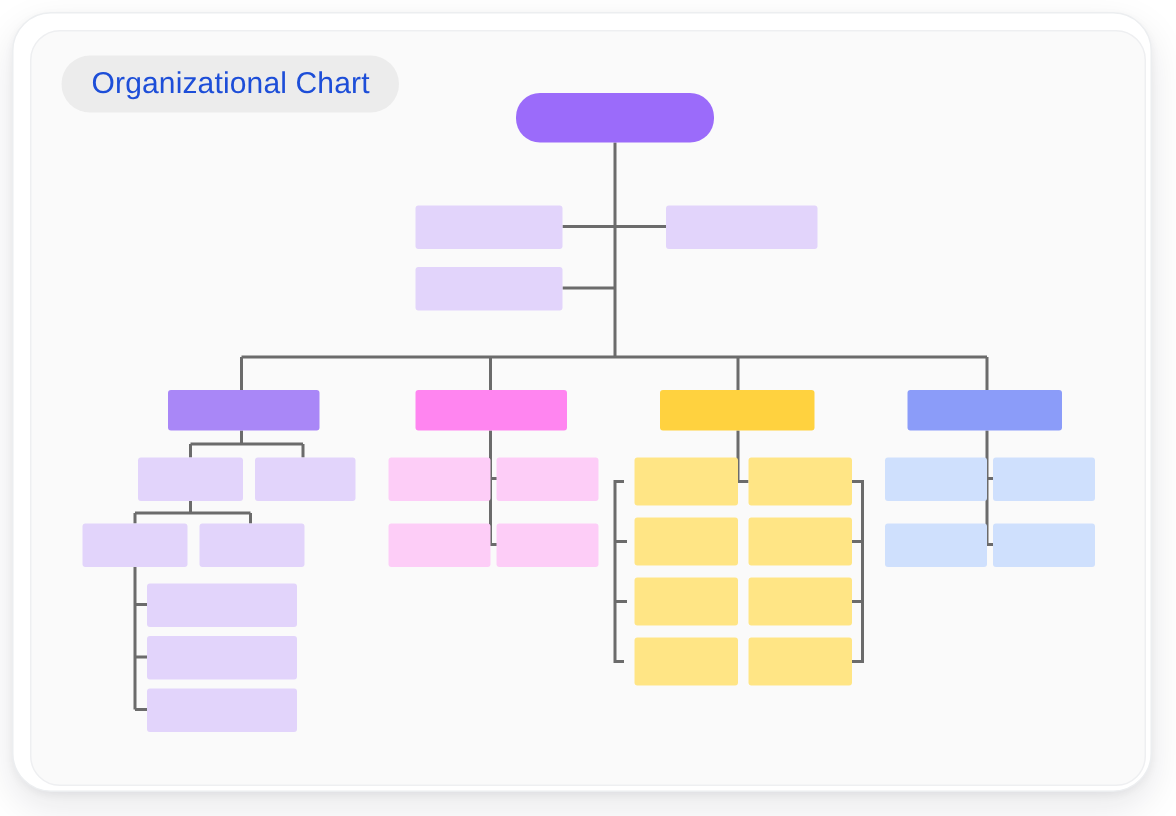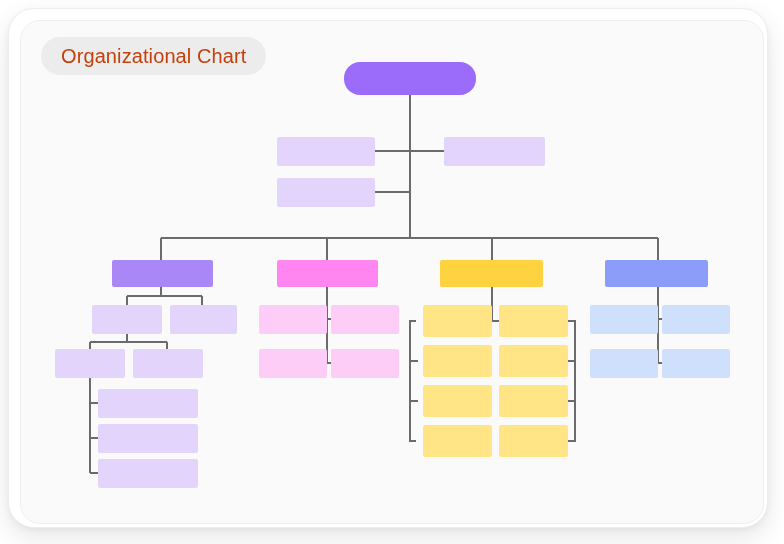--- a/index.html
+++ b/index.html
@@ -8,21 +8,21 @@
   #frame{position:absolute;inset:0;}
   .outer-card{position:absolute;left:8px;top:8px;width:760px;height:520px;
       background:#ffffff;border:1px solid #eceef0;border-radius:26px;
       box-shadow:0 10px 26px rgba(20,20,40,.10),0 2px 6px rgba(20,20,40,.05);
       box-sizing:border-box;}
   .inner-panel{position:absolute;left:20px;top:20px;width:744px;height:504px;
       background:#fafafa;border:1px solid #eeeff1;border-radius:20px;
       box-sizing:border-box;overflow:hidden;}
   .title-pill{position:absolute;left:41px;top:37px;height:38px;
       display:flex;align-items:center;padding:0 20px;
-      background:#ececec;border-radius:19px;color:#c2410c;
+      background:#ececec;border-radius:19px;color:#1d4ed8;
       font-size:20px;letter-spacing:.1px;white-space:nowrap;}
   svg.chart{position:absolute;left:0;top:0;width:784px;height:544px;display:block;}
   .node{stroke:none;}
 </style>
 </head>
 <body>
 
 <div id="frame">
   <div class="outer-card"></div>
 

